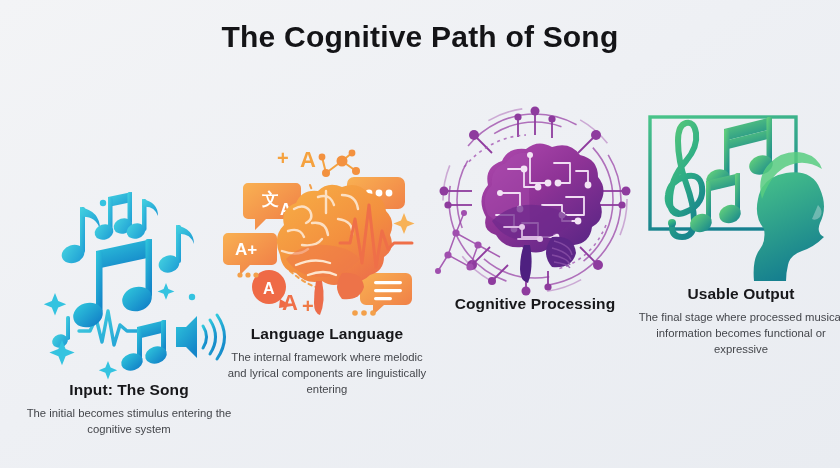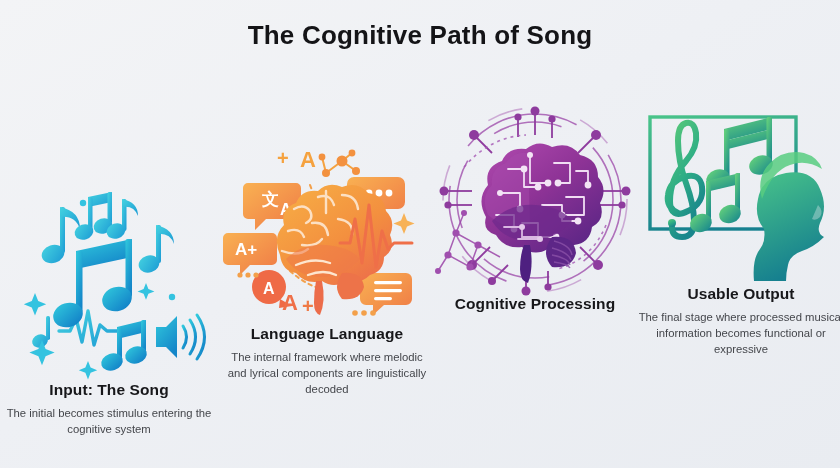--- a/index.html
+++ b/index.html
@@ -8,21 +8,21 @@
     background:linear-gradient(150deg,#f3f4f6 0%,#eef0f4 45%,#e9ecf1 100%);
     font-family:"Liberation Sans", sans-serif;
     color:#1c1c1e;
     position:relative;
   }
   #stage{position:absolute;inset:0;}
 
   .title{
     position:absolute;left:0;right:0;top:20px;
     text-align:center;
-    font-size:26px;
+    font-size:30px;
     font-weight:700;
     letter-spacing:.2px;
     color:#141417;
   }
 
   .col{position:absolute;width:210px;text-align:center;}
   .col .art{position:relative;width:210px;height:190px;margin:0 auto;}
   .col h3{
     margin:0;
     font-size:15.5px;
@@ -32,21 +32,21 @@
   }
   .col p{
     margin:6px 0 0 0;
     font-size:11.3px;
     line-height:1.42;
     color:#44464b;
     font-weight:400;
   }
 
   
-  #col1{left:4px;top:185px;}
+  #col1{left:24px;top:185px;}
   #col1 .txt{margin-top:6px;}
   #col2{left:222px;top:135px;}
   #col3{left:430px;top:105px;text-align:center;}
   #col4{left:636px;top:95px;}
 
   svg{display:block;overflow:visible;}
 </style>
 </head>
 <body>
 
@@ -279,21 +279,21 @@
           <path d="M120 138 q20 -2 22 14 q-4 14 -22 12 q-10 -12 0 -26 Z" fill="#ed7349"></path>
         </g>
 
         <path d="M118 108 L128 108 L133 84 L140 128 L147 70 L154 132 L160 96 L166 114 L172 108 L190 108" fill="none" stroke="#ef6f48" stroke-width="3" stroke-linecap="round" stroke-linejoin="round"></path>
 
         <path d="M182 78 l3 7.5 7.5 3 -7.5 3 -3 7.5 -3 -7.5 -7.5 -3 7.5 -3 Z" fill="#f7b257"></path>
       </svg>
     </div>
     <div class="txt">
       <h3>Language Language</h3>
-      <p>The internal framework where melodic and lyrical components are linguistically decoded</p>
+      <p>The internal framework where melodic and lyrical components are linguistically entering</p>
     </div>
   </div>
 
   <div class="col" id="col3">
     <div class="art">
       <svg width="210" height="190" viewBox="0 0 210 190">
         <defs>
           <linearGradient id="g3a" x1="0" y1="0" x2="0.8" y2="1">
             <stop offset="0" stop-color="#b24bb0"></stop>
               <stop offset="0.5" stop-color="#8e3396"></stop>

